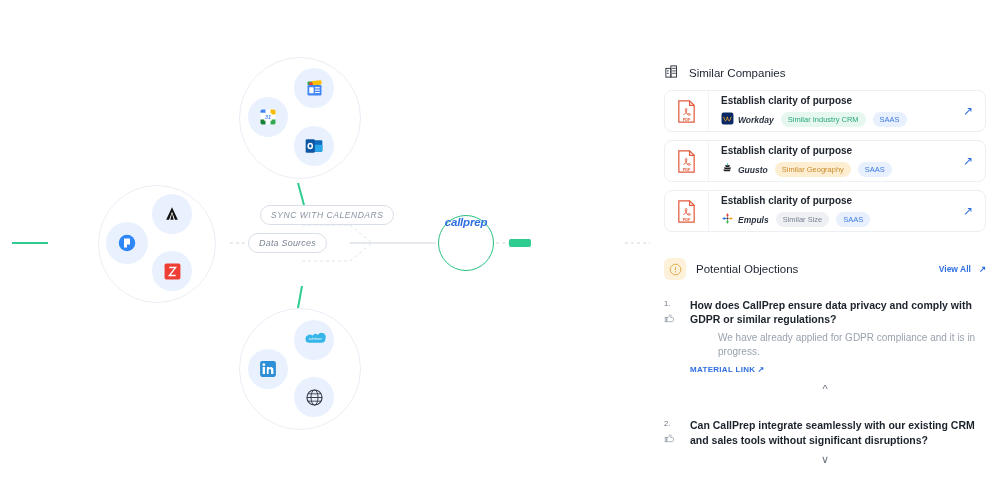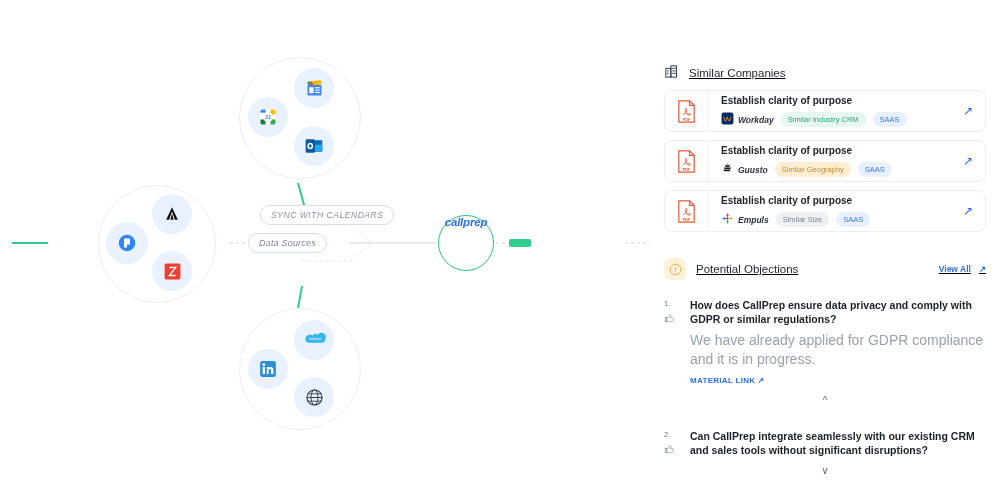--- a/index.html
+++ b/index.html
@@ -46,21 +46,21 @@
     position: absolute; left: 426px; top: 215px;
     width: 56px; height: 56px; border-radius: 50%;
     border: 1.6px solid #27c07f; background: #fff;
     display: flex; justify-content: center;
   }
   .hub .logo { font-size: 11.5px; font-weight: 700; color: #2f6fe0; letter-spacing: -.2px; }
 
   
   .panel { position: absolute; left: 650px; top: 0; width: 350px; height: 487px; background:#fff; }
 
-  .sec-head { display: flex; align-items: center; gap: 10px; padding: 0 14px; height: 34px; text-decoration: underline; }
+  .sec-head { display: flex; align-items: center; gap: 10px; padding: 0 14px; height: 34px; }
   .sec-head .ttl { font-size: 11.5px; color: #1d2430; font-weight: 400; }
   .sec-head .spacer { flex: 1; }
   .viewall { font-size: 8.5px; color: #2f6fe0; font-weight: 700; display:flex; align-items:center; gap:8px; }
 
   .icon-sq {
     width: 22px; height: 22px; border-radius: 6px;
     display: flex; align-items: center; justify-content: center; flex: none;
   }
   .icon-sq.amber { background: #fdf1da; }
 
@@ -81,21 +81,21 @@
   .tag.amber { background:#fdeed2; color:#c98b2b; }
   .tag.grey  { background:#eef0f3; color:#7b8494; }
   .open-arrow { position:absolute; right: 12px; top: 50%; transform: translateY(-50%); color: #2f6fe0; font-size: 12px; }
 
   .obj { padding: 0 14px; }
   .obj-row { display: flex; gap: 0px; }
   .obj-gutter { width: 26px; flex: none; padding-top: 1px; }
   .obj-num { font-size: 7.5px; color: #6b7280; display:block; margin-bottom:2px; }
   .obj-main { flex: 1; }
   .obj-q { font-size: 10.5px; font-weight: 700; color: #1b222c; line-height: 1.35; }
-  .obj-a { font-size: 14px; color: #9aa2ae; margin-top: 5px; line-height: 1.35; }
+  .obj-a { font-size: 10px; color: #9aa2ae; margin-top: 5px; line-height: 1.35; margin-left: 28px; }
   .mat-link { font-size: 8px; color: #2f6fe0; font-weight: 700; letter-spacing:.3px; margin-top: 6px; display:inline-flex; align-items:center; gap:2px; }
   .chev-wrap { text-align:center; color:#6b7280; font-size: 11px; line-height: 10px; height: 14px; }
 </style>
 </head>
 <body>
 
 <div class="page">
 
   <div class="diagram">
 

